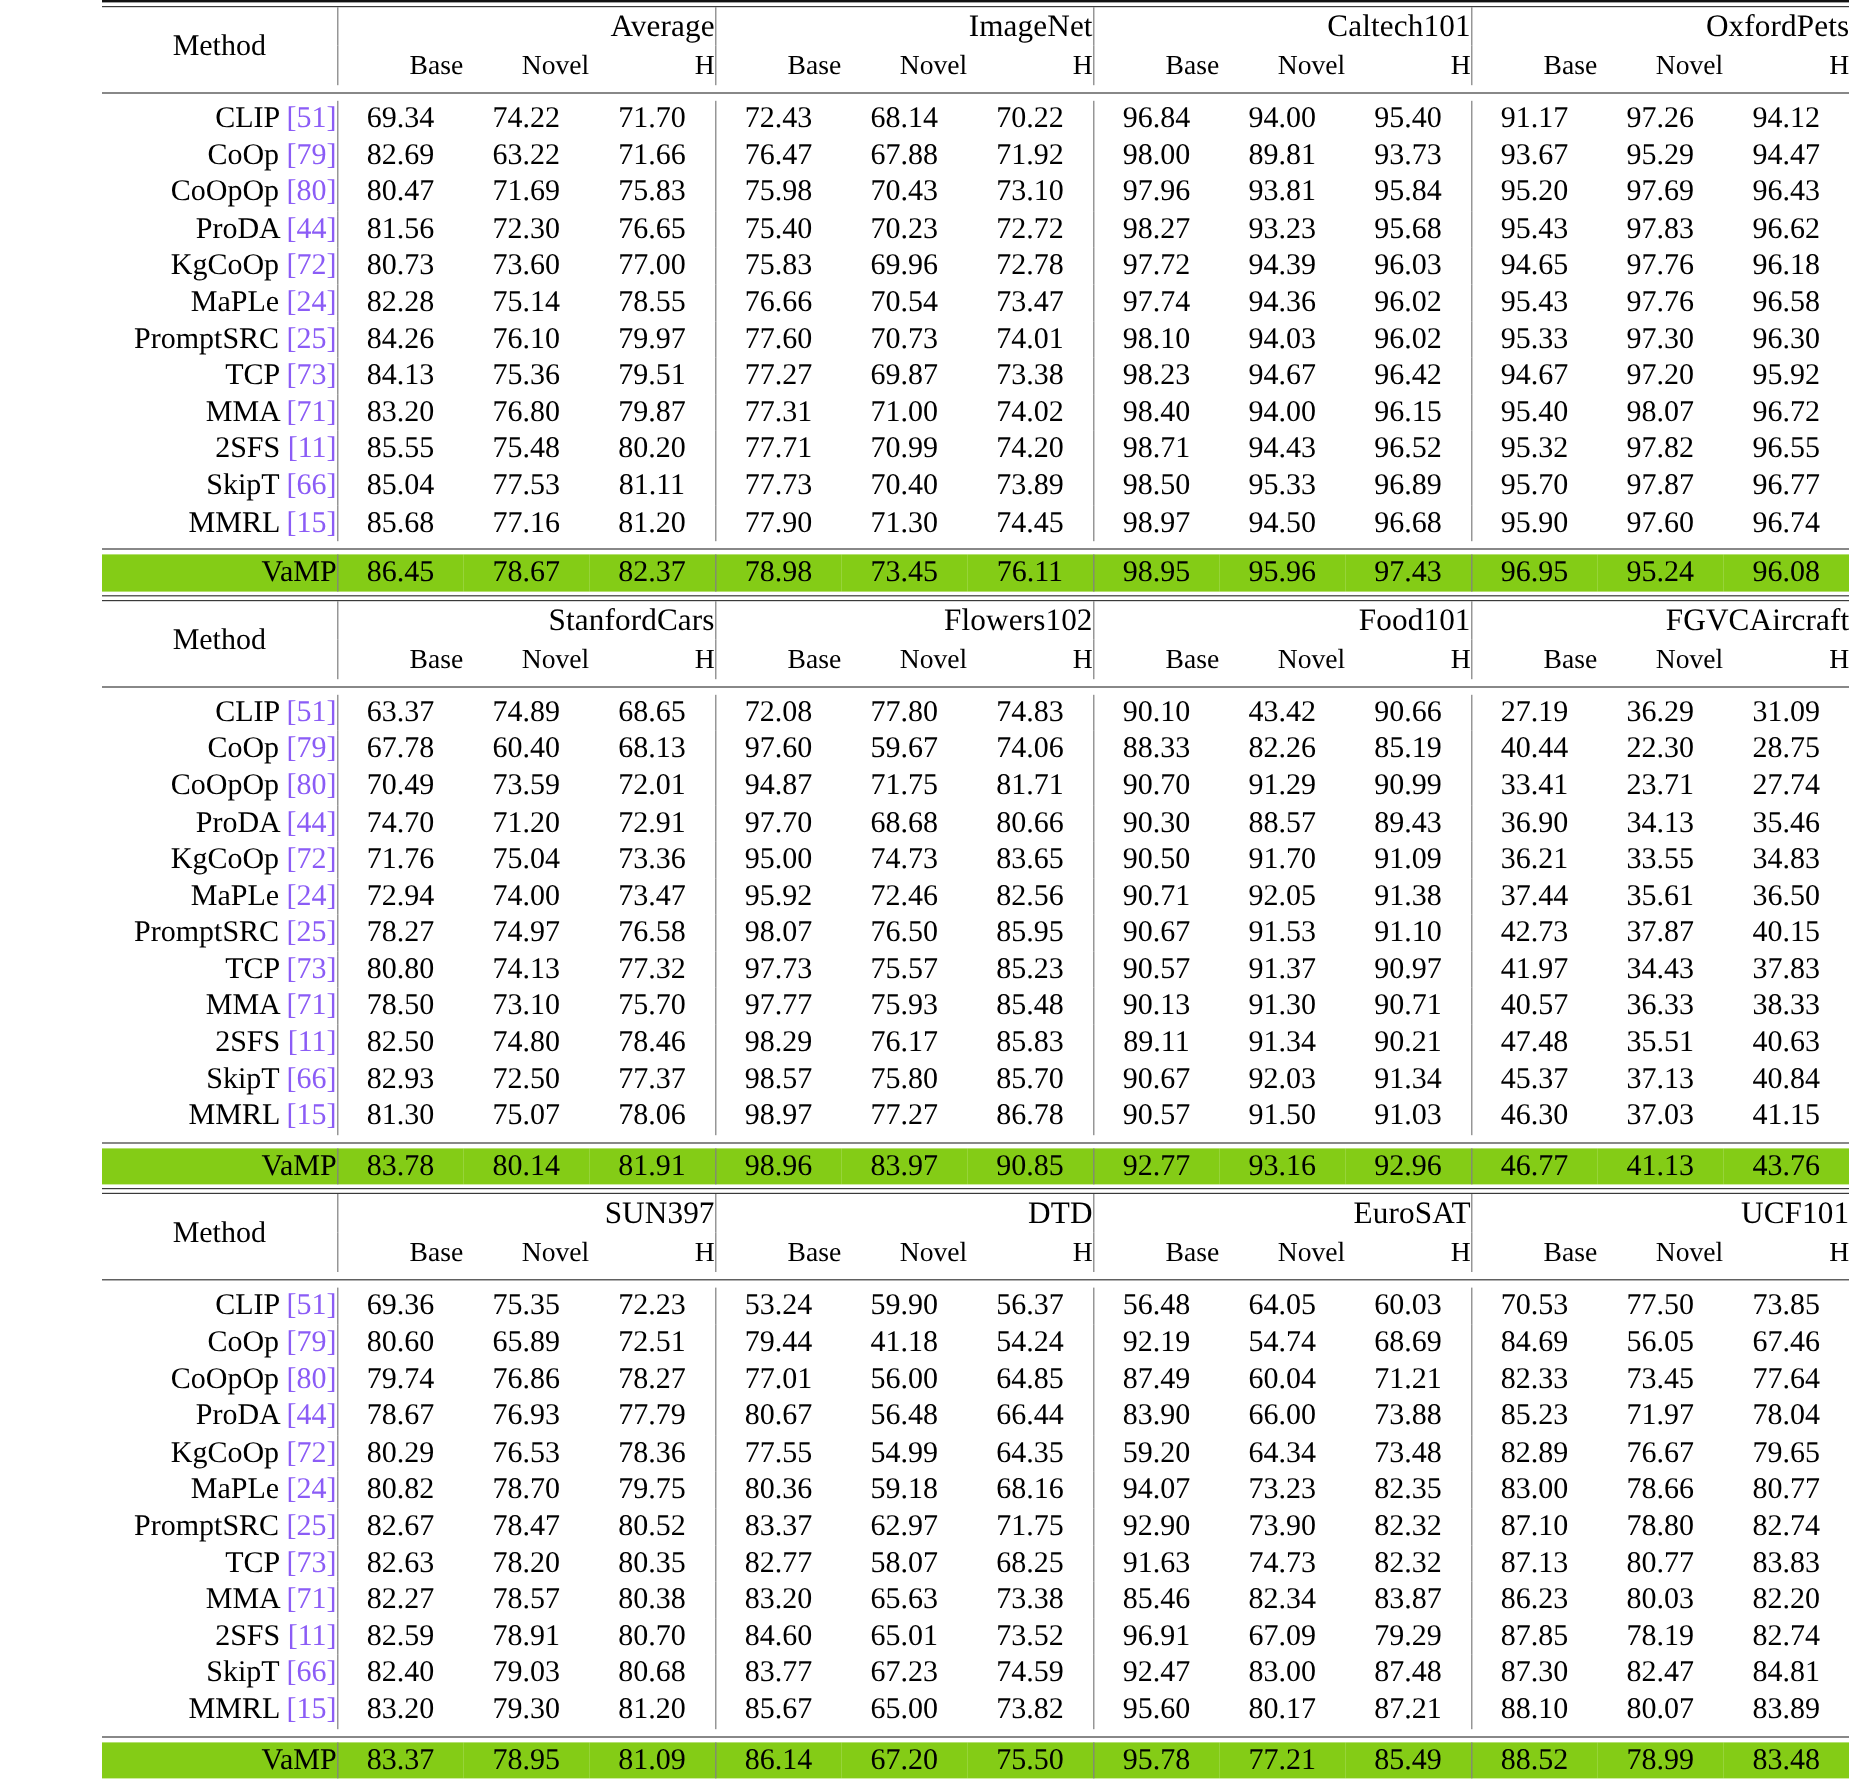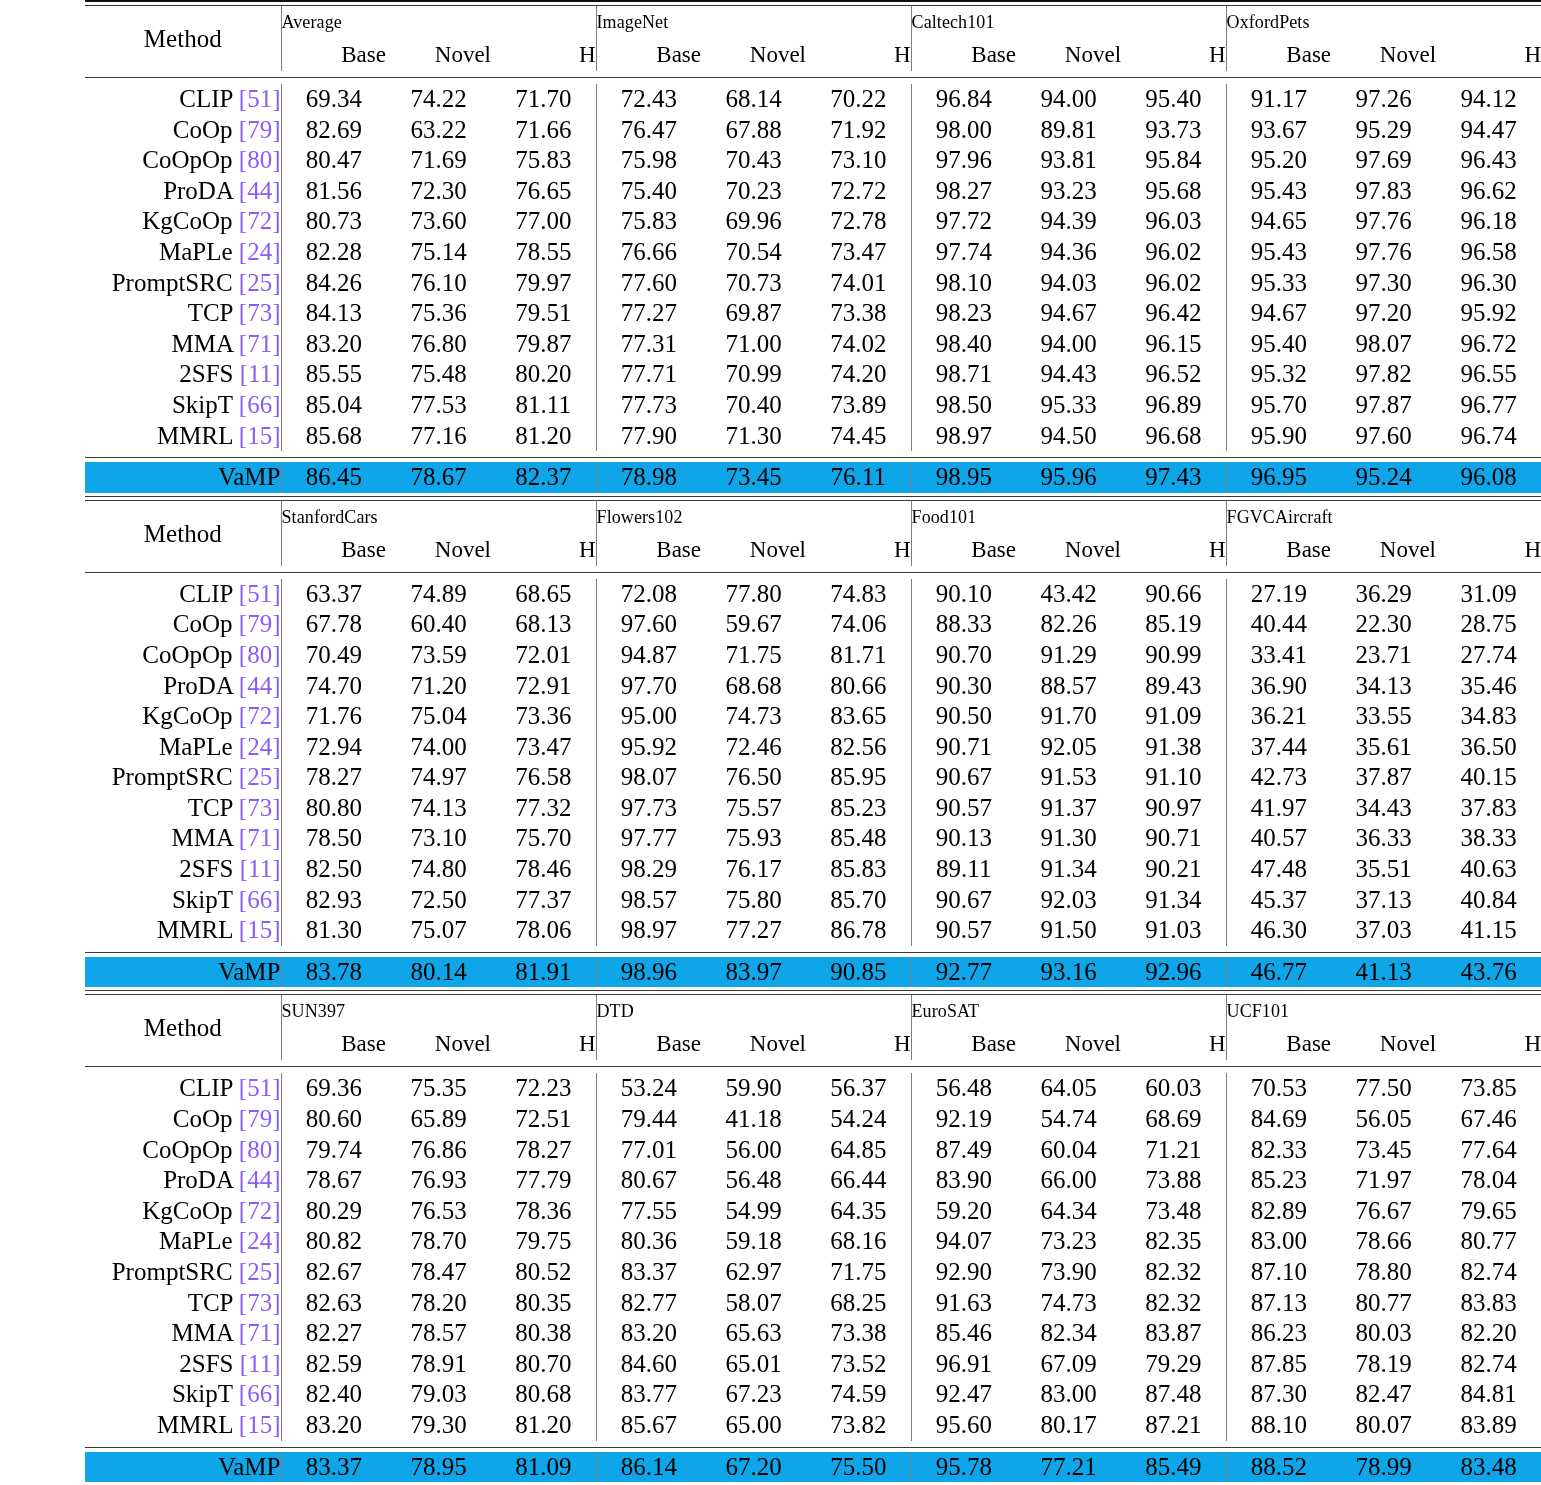--- a/index.html
+++ b/index.html
@@ -40,22 +40,22 @@
     margin-left: 85px;
   }
   .rule-thick { border-top: 2.2px solid #111; }
   .rule-thin  { border-top: 1.2px solid #3a3a3a; }
   .rule-gap   { height: 3px; }
   .rule-gap2  { height: 4px; }
   .spacer-sm  { height: 6px; }
 
   
   .ds-title {
-    text-align: left;
-    font-size: 18px;
+    text-align: right;
+    font-size: 26px;
     line-height: 32px;
     letter-spacing: 0.1px;
   }
   .sub-head {
     text-align: right;
     font-size: 23px;
     line-height: 33px;
   }
   .method-head {
     text-align: center;
@@ -77,21 +77,21 @@
     line-height: 30.6px;
     white-space: nowrap;
   }
   .bold { font-weight: bold; }
   .cite { color: #8b5cf6; }
 
   
   .vsep-left  { border-left: 1.1px solid #7d7d7d; }
 
   
-  .hl td { background: #0ea5e9; }
+  .hl td { background: #84cc16; }
 
   
   .c-method { width: 196px; }
   .c-num    { width: 105px; }
 </style>
 </head>
 <body>
 
 <div id="sheet">
     <div class="rule rule-thick"></div>

